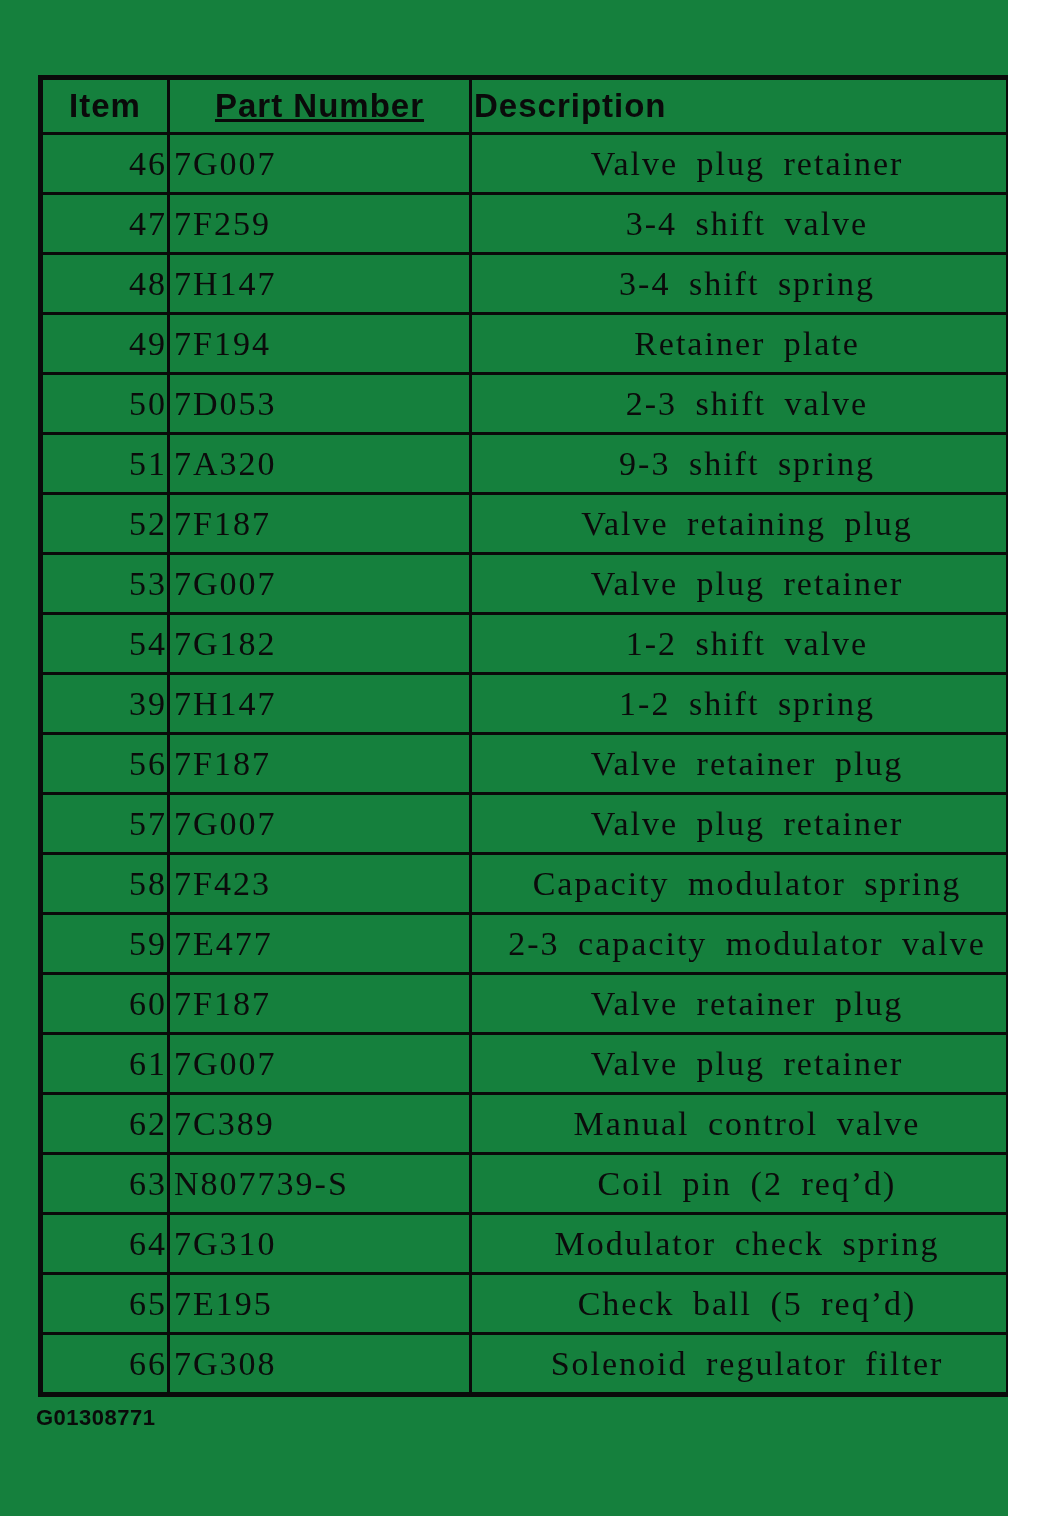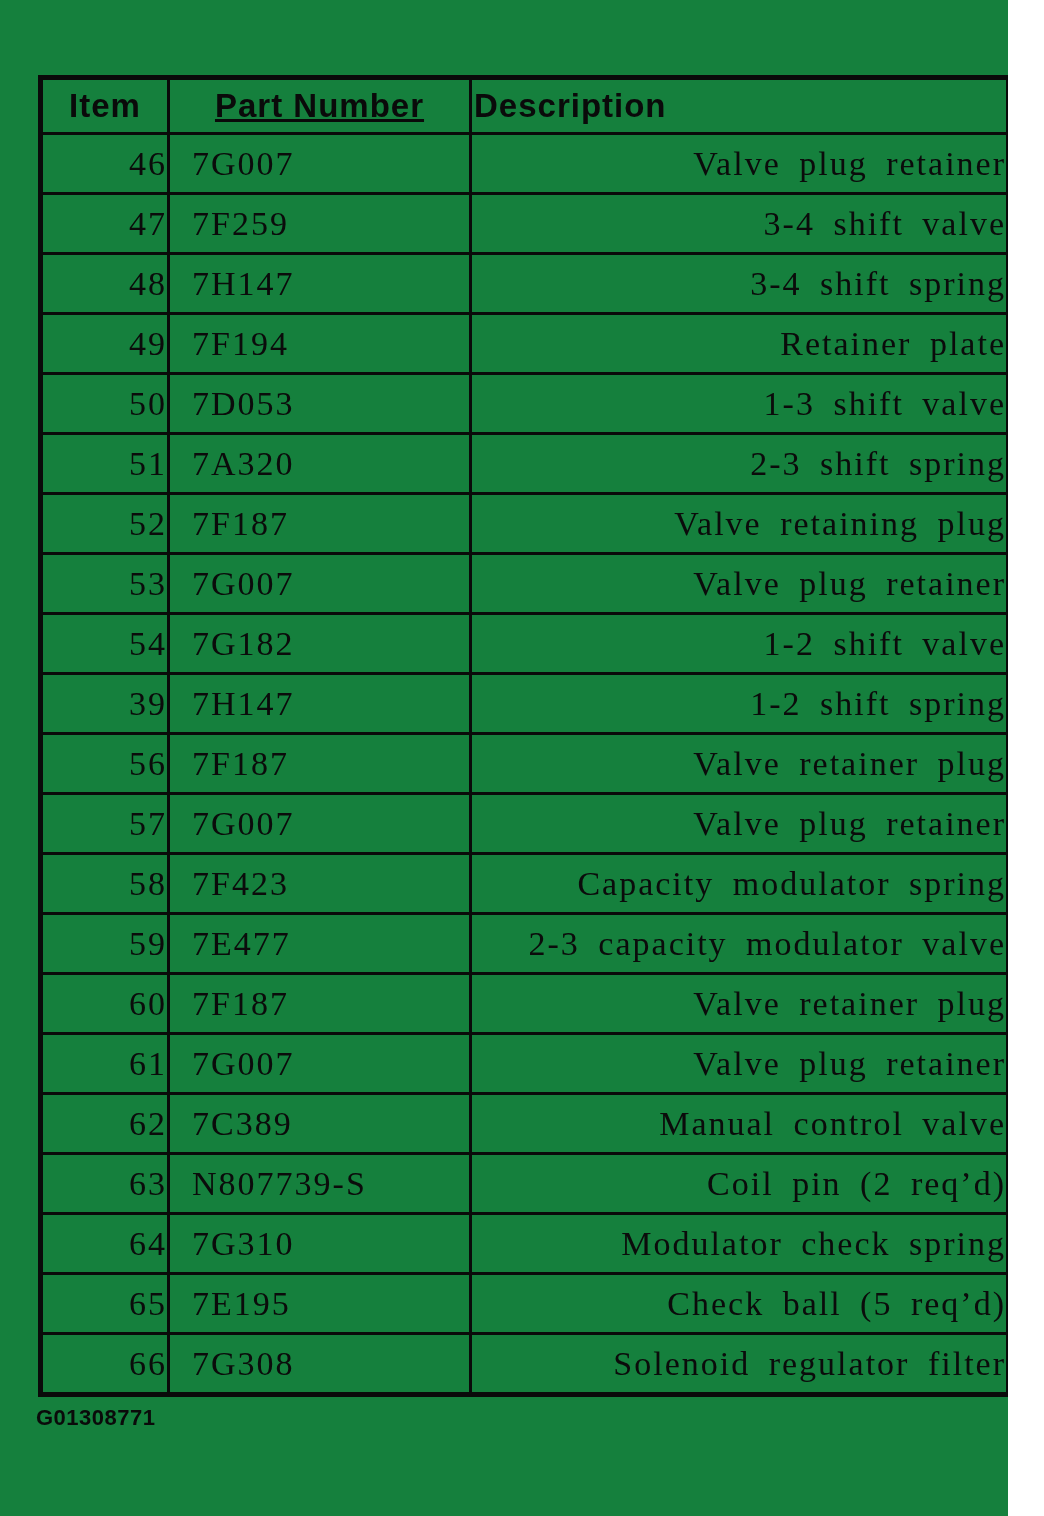--- a/index.html
+++ b/index.html
@@ -51,22 +51,22 @@
     font-family: "Liberation Serif", "DejaVu Serif", serif;
     font-size: 34px;
     color: #0b0b0b;
     letter-spacing: 2px;
     word-spacing: 8px;
     padding: 0;
     vertical-align: middle;
     white-space: nowrap;
   }
   td.cell-item { text-align: right; }
-  td.cell-part { text-align: left; padding-left: 22px; }
-  td.cell-desc { text-align: right; padding-left: 16px; }
+  td.cell-part { text-align: left; padding-left: 4px; }
+  td.cell-desc { text-align: center; padding-left: 16px; }
 
   .figure-code {
     position: absolute;
     left: 36px;
     top: 1405px;
     font-family: "Liberation Sans", "DejaVu Sans", sans-serif;
     font-weight: bold;
     font-size: 22px;
     color: #0a0a0a;
     letter-spacing: 0.5px;
@@ -111,27 +111,27 @@
 
   <tr>
     <td class="cell-item">49</td>
     <td class="cell-part">7F194</td>
     <td class="cell-desc">Retainer plate</td>
   </tr>
 
   <tr>
     <td class="cell-item">50</td>
     <td class="cell-part">7D053</td>
-    <td class="cell-desc">1-3 shift valve</td>
+    <td class="cell-desc">2-3 shift valve</td>
   </tr>
 
   <tr>
     <td class="cell-item">51</td>
     <td class="cell-part">7A320</td>
-    <td class="cell-desc">2-3 shift spring</td>
+    <td class="cell-desc">9-3 shift spring</td>
   </tr>
 
   <tr>
     <td class="cell-item">52</td>
     <td class="cell-part">7F187</td>
     <td class="cell-desc">Valve retaining plug</td>
   </tr>
 
   <tr>
     <td class="cell-item">53</td>

